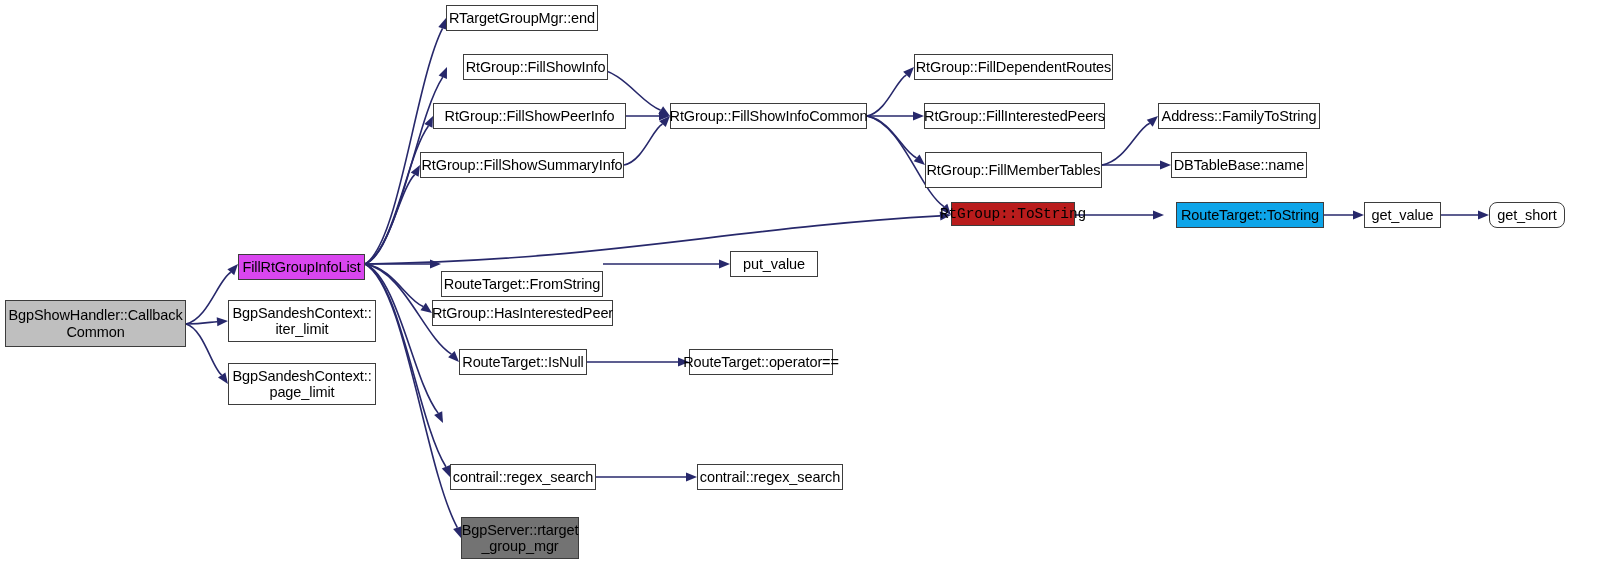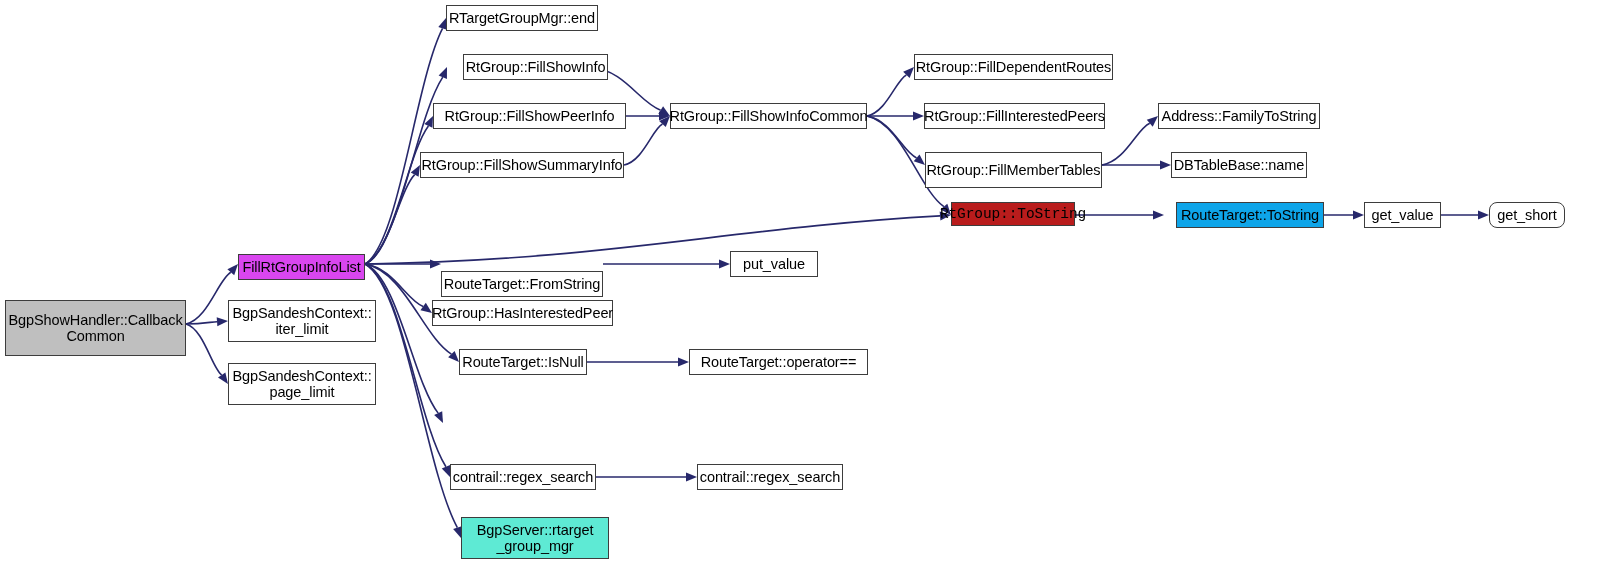--- a/index.html
+++ b/index.html
@@ -99,21 +99,21 @@
       <polygon points="1364,215 1353,219.5 1353,210.5" fill="#27286b"></polygon>
       <path d="M1441,215 L1478,215" fill="none" stroke="#27286b" stroke-width="1.6"></path>
       <polygon points="1489,215 1478,219.5 1478,210.5" fill="#27286b"></polygon>
       <path d="M603,264 L719,264" fill="none" stroke="#27286b" stroke-width="1.6"></path>
       <polygon points="730,264 719,268.5 719,259.5" fill="#27286b"></polygon>
       <path d="M587,362 L678,362" fill="none" stroke="#27286b" stroke-width="1.6"></path>
       <polygon points="689,362 678,366.5 678,357.5" fill="#27286b"></polygon>
       <path d="M596,477 L686,477" fill="none" stroke="#27286b" stroke-width="1.6"></path>
       <polygon points="697,477 686,481.5 686,472.5" fill="#27286b"></polygon>
     </svg>
-<div class="node highlight" style="left: 5px; top: 300px; width: 181px; height: 56px; border-color: rgb(61, 61, 61); background: rgb(191, 191, 191);">BgpShowHandler::Callback
+<div class="node highlight" style="left: 5px; top: 300px; width: 181px; height: 47px; border-color: rgb(61, 61, 61); background: rgb(191, 191, 191);">BgpShowHandler::Callback
 Common</div>
     <div class="node" style="left: 228px; top: 300px; width: 148px; height: 42px; border-color: rgb(61, 61, 61); background: rgb(255, 255, 255);">BgpSandeshContext::
 iter_limit</div>
     <div class="node" style="left: 228px; top: 363px; width: 148px; height: 42px; border-color: rgb(61, 61, 61); background: rgb(255, 255, 255);">BgpSandeshContext::
 page_limit</div>
     <div class="node" style="left: 238px; top: 254px; width: 127px; height: 26px; border-color: rgb(61, 61, 61); background: #d946ef;">FillRtGroupInfoList</div>
     <div class="node" style="left: 446px; top: 5px; width: 152px; height: 26px; border-color: rgb(61, 61, 61); background: rgb(255, 255, 255);">RTargetGroupMgr::end</div>
     <div class="node" style="left: 447px; top: 54px; width: 145px; height: 26px; border-color: rgb(61, 61, 61); background: rgb(255, 255, 255); margin-left: 16px;">RtGroup::FillShowInfo</div>
     <div class="node" style="left: 433px; top: 103px; width: 193px; height: 26px; border-color: rgb(61, 61, 61); background: rgb(255, 255, 255);">RtGroup::FillShowPeerInfo</div>
     <div class="node" style="left: 420px; top: 152px; width: 204px; height: 26px; border-color: rgb(61, 61, 61); background: rgb(255, 255, 255);">RtGroup::FillShowSummaryInfo</div>
@@ -124,18 +124,18 @@
     <div class="node" style="left: 951px; top: 202px; width: 124px; height: 24px; border-color: rgb(61, 61, 61); background: #b91c1c; font-family: Liberation Mono, monospace;">RtGroup::ToString</div>
     <div class="node" style="left: 1158px; top: 103px; width: 162px; height: 26px; border-color: rgb(61, 61, 61); background: rgb(255, 255, 255);">Address::FamilyToString</div>
     <div class="node" style="left: 1171px; top: 152px; width: 136px; height: 26px; border-color: rgb(61, 61, 61); background: rgb(255, 255, 255);">DBTableBase::name</div>
     <div class="node" style="left: 1164px; top: 202px; width: 148px; height: 26px; border-color: rgb(61, 61, 61); background: #0ea5e9; margin-left: 12px;">RouteTarget::ToString</div>
     <div class="node" style="left: 1364px; top: 202px; width: 77px; height: 26px; border-color: rgb(61, 61, 61); background: rgb(255, 255, 255);">get_value</div>
     <div class="node" style="left: 1489px; top: 202px; width: 76px; height: 26px; border-color: rgb(61, 61, 61); background: rgb(255, 255, 255); border-radius: 8px;">get_short</div>
     <div class="node" style="left: 441px; top: 251px; width: 162px; height: 26px; border-color: rgb(61, 61, 61); background: rgb(255, 255, 255); margin-top: 20px;">RouteTarget::FromString</div>
     <div class="node" style="left: 730px; top: 251px; width: 88px; height: 26px; border-color: rgb(61, 61, 61); background: rgb(255, 255, 255);">put_value</div>
     <div class="node" style="left: 432px; top: 300px; width: 181px; height: 26px; border-color: rgb(61, 61, 61); background: rgb(255, 255, 255);">RtGroup::HasInterestedPeer</div>
     <div class="node" style="left: 459px; top: 349px; width: 128px; height: 26px; border-color: rgb(61, 61, 61); background: rgb(255, 255, 255);">RouteTarget::IsNull</div>
-    <div class="node" style="left: 689px; top: 349px; width: 179px; height: 26px; border-color: rgb(61, 61, 61); background: rgb(255, 255, 255);">RouteTarget::operator==</div>
+    <div class="node" style="left: 689px; top: 349px; width: 144px; height: 26px; border-color: rgb(61, 61, 61); background: rgb(255, 255, 255);">RouteTarget::operator==</div>
     <div class="node" style="left: 450px; top: 464px; width: 146px; height: 26px; border-color: rgb(61, 61, 61); background: rgb(255, 255, 255);">contrail::regex_search</div>
     <div class="node" style="left: 697px; top: 464px; width: 146px; height: 26px; border-color: rgb(61, 61, 61); background: rgb(255, 255, 255);">contrail::regex_search</div>
-    <div class="node" style="left: 461px; top: 517px; width: 148px; height: 42px; border-color: rgb(61, 61, 61); background: #5eead4;">BgpServer::rtarget
+    <div class="node" style="left: 461px; top: 517px; width: 118px; height: 42px; border-color: rgb(61, 61, 61); background: #737373;">BgpServer::rtarget
 _group_mgr</div>
   </div>
 
 </body></html>

